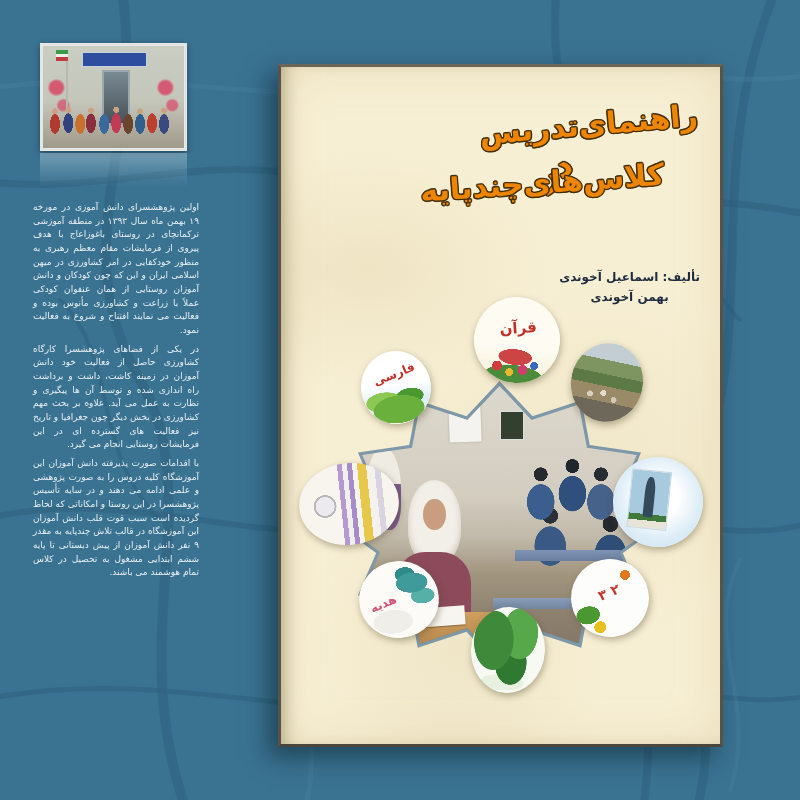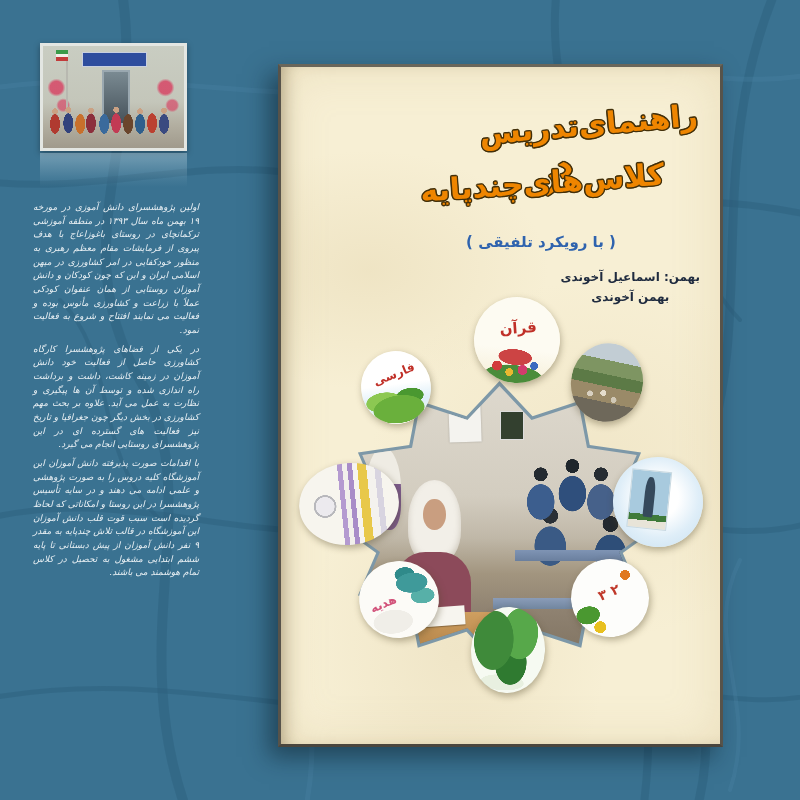--- a/index.html
+++ b/index.html
@@ -52,21 +52,21 @@
   .photo-reflection{
     position:absolute;left:40px;top:153px;width:147px;height:34px;
     background:linear-gradient(180deg,rgba(200,222,232,.4),rgba(200,222,232,.08) 75%,transparent);
   }
 
   
   .about-text{
     position:absolute;left:29px;top:201px;width:170px;
     color:#e9f0f4;font-size:9px;line-height:1.52;text-align:justify;
   }
-  .about-text p{margin:0 0 5px 4px;font-style:italic;}
+  .about-text p{margin:0 0 5px 4px;}
 
   
   .cover{
     position:absolute;left:278px;top:64px;width:439px;height:677px;
     background-color:#f7efd4;
     background-image:
       radial-gradient(ellipse 300px 200px at 20% 30%, rgba(210,190,140,.22), transparent 60%),
       radial-gradient(ellipse 380px 300px at 72% 58%, rgba(215,195,150,.18), transparent 60%),
       radial-gradient(ellipse 250px 340px at 40% 86%, rgba(205,185,140,.18), transparent 60%);
     border:3px solid;
@@ -232,31 +232,30 @@
     <div class="sp-graffiti sp-g-left"></div>
     <div class="sp-graffiti sp-g-right"></div>
     <div class="sp-pole"></div>
     <div class="sp-flag"></div>
     <div class="sp-kids"></div>
   </div>
   <div class="photo-reflection"></div>
 
   <div class="about-text" dir="rtl">
     <p>اولین پژوهشسرای دانش آموزی در مورخه ۱۹ بهمن ماه سال ۱۳۹۳ در منطقه آموزشی ترکمانچای در روستای باغوزاعاج با هدف پیروی از فرمایشات مقام معظم رهبری به منظور خودکفایی در امر کشاورزی در میهن اسلامی ایران و این که چون کودکان و دانش آموزان روستایی از همان عنفوان کودکی عملاً با زراعت و کشاورزی مأنوس بوده و فعالیت می نمایند افتتاح و شروع به فعالیت نمود.</p>
-    <p>در یکی از فضاهای پژوهشسرا کارگاه کشاورزی حاصل از فعالیت خود دانش آموزان در زمینه کاشت، داشت و برداشت راه اندازی شده و توسط آن ها پیگیری و نظارت به عمل می آید. علاوه بر بحث مهم کشاورزی در بخش دیگر چون جغرافیا و تاریخ نیز فعالیت های گسترده ای در این پژوهشسرای روستایی انجام می گیرد.</p>
+    <p>در یکی از فضاهای پژوهشسرا کارگاه کشاورزی حاصل از فعالیت خود دانش آموزان در زمینه کاشت، داشت و برداشت راه اندازی شده و توسط آن ها پیگیری و نظارت به عمل می آید. علاوه بر بحث مهم کشاورزی در بخش دیگر چون جغرافیا و تاریخ نیز فعالیت های گسترده ای در این فرمایشات روستایی انجام می گیرد.</p>
     <p>با اقدامات صورت پذیرفته دانش آموزان این آموزشگاه کلیه دروس را به صورت پژوهشی و علمی ادامه می دهند و در سایه تأسیس پژوهشسرا در این روستا و امکاناتی که لحاظ گردیده است سبب قوت قلب دانش آموزان این آموزشگاه در قالب تلاش چندپایه به مقدر ۹ نفر دانش آموزان از پیش دبستانی تا پایه ششم ابتدایی مشغول به تحصیل در کلاس تمام هوشمند می باشند.</p>
   </div>
 
   <div class="cover">
     <div class="title1" dir="rtl">راهنمای‌تدریس</div>
     <div class="title2" dir="rtl">در</div>
     <div class="title3" dir="rtl">کلاس‌های‌چندپایه</div>
-    <div class="subtitle" dir="rtl">( با رویکرد تلفیقی )</div>
     <div class="authors" dir="rtl">
-      <div>بهمن: اسماعیل آخوندی</div>
+      <div>تألیف: اسماعیل آخوندی</div>
       <div>بهمن آخوندی</div>
     </div>
 
     <div class="ornament">
       <div class="ornament-inner">
         <div class="cl-paper"></div>
         <div class="cl-pic"></div>
         <div class="cl-girl2"></div>
         <div class="cl-girl-head"></div>
         <div class="cl-girl-face"></div>

